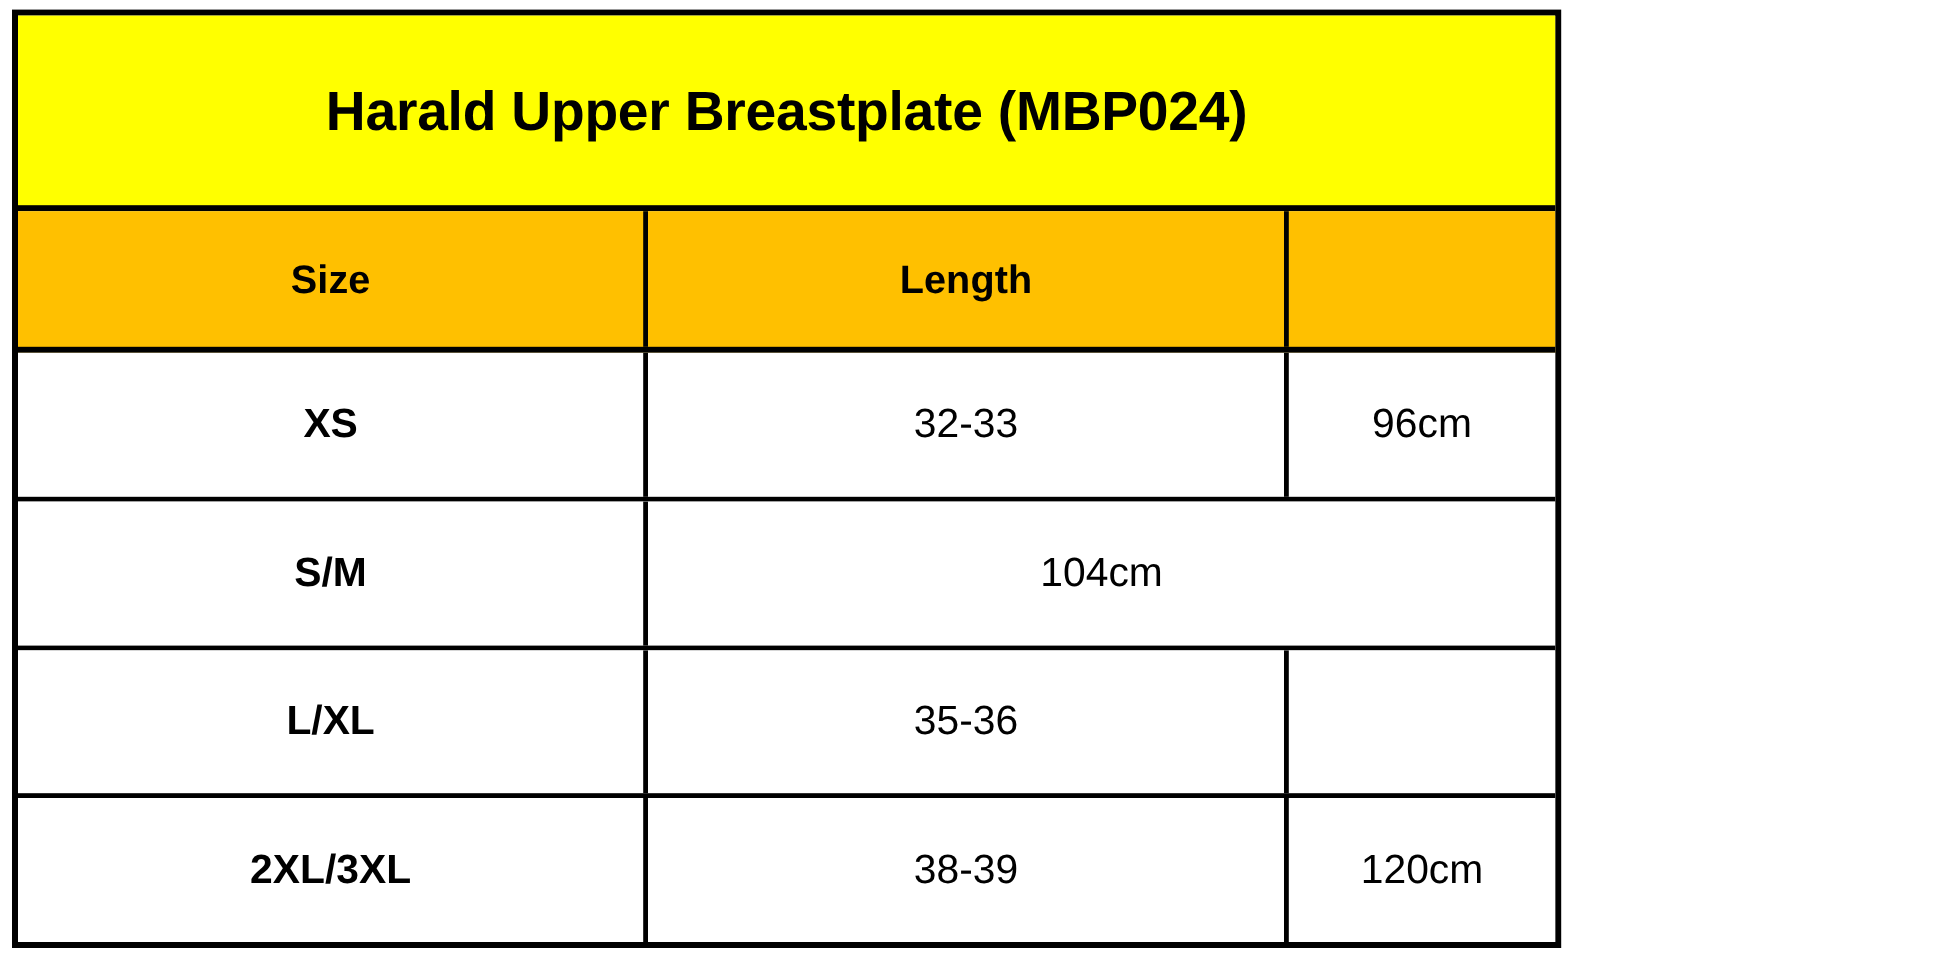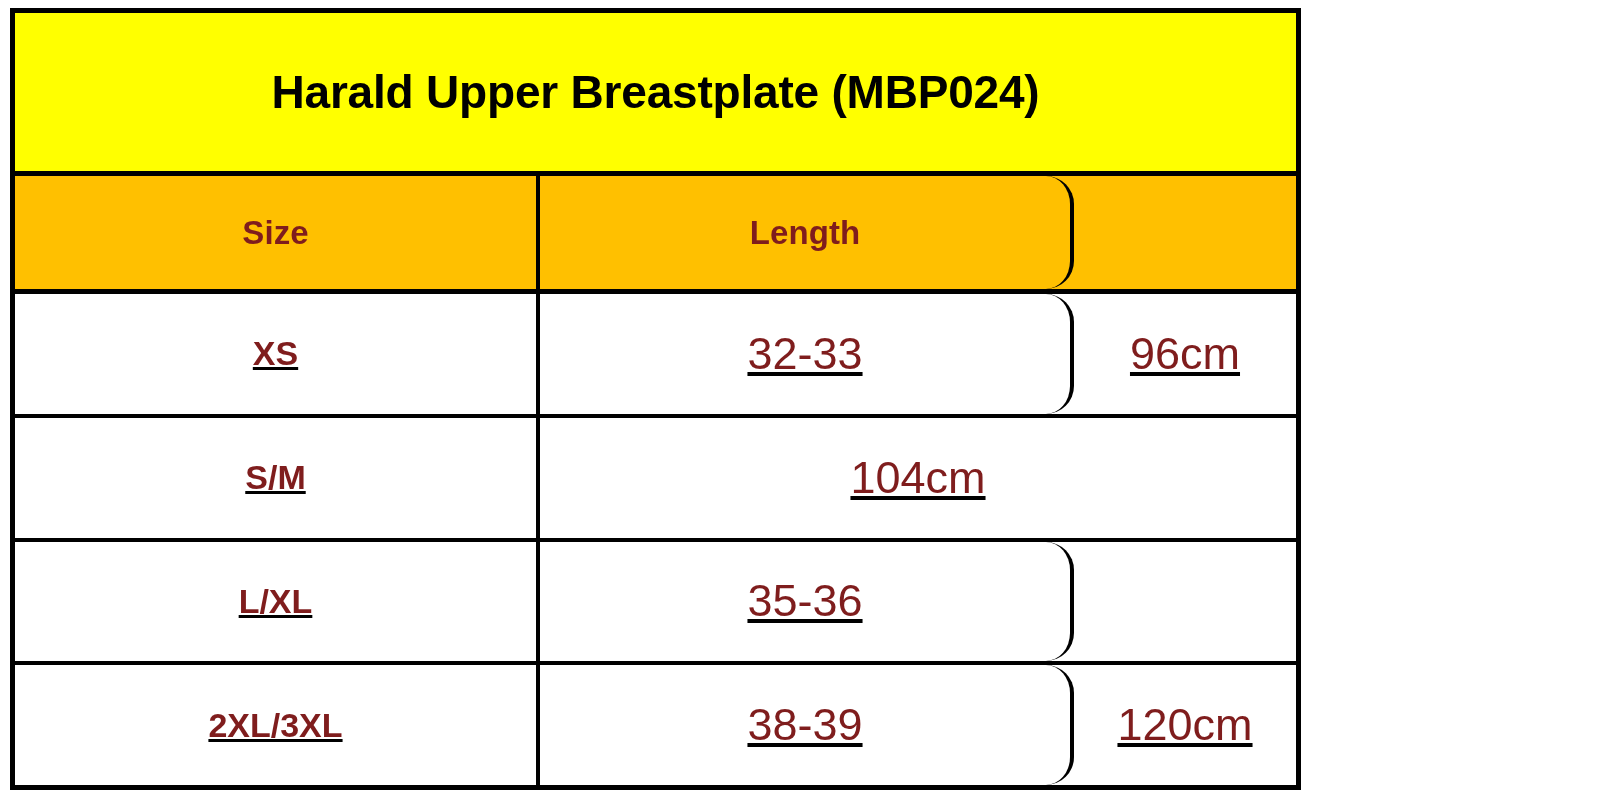--- a/index.html
+++ b/index.html
@@ -63,55 +63,54 @@
   .row.header-row {
     flex: 0 0 118px;
     background: #ffc000;
     border-bottom: 5px solid #000000;
   }
 
   .row.data-row {
     flex: 1 1 0;
     background: #ffffff;
     border-bottom: 4px solid #000000;
-    text-decoration: underline;
   }
   .row.data-row:last-child {
     border-bottom: none;
   }
 
   .cell {
     box-sizing: border-box;
     display: flex;
     align-items: center;
     justify-content: center;
     text-align: right;
-    color: #7f1d1d;
+    color: #000000;
     padding: 12px 8px;
     overflow: hidden;
   }
 
   
   .col-size   { flex: 0 0 525px; border-right: 4px solid #000000; }
-  .col-length { flex: 0 0 534px; border-right: 4px solid #000000; border-radius: 28px; }
+  .col-length { flex: 0 0 534px; border-right: 4px solid #000000; }
   .col-chest  { flex: 1 1 auto; }
 
   .header-row .cell {
     font-size: 33px;
     font-weight: bold;
     letter-spacing: 0.1px;
   }
 
   .data-row .col-size {
     font-size: 34px;
     font-weight: bold;
   }
   .data-row .col-length,
   .data-row .col-chest {
-    font-size: 45px;
+    font-size: 34px;
     font-weight: normal;
   }
 </style>
 </head>
 <body>
 
 <div id="size-chart">
 
   <div class="title-band">
     <div class="title-text">Harald Upper Breastplate (MBP024)</div>

